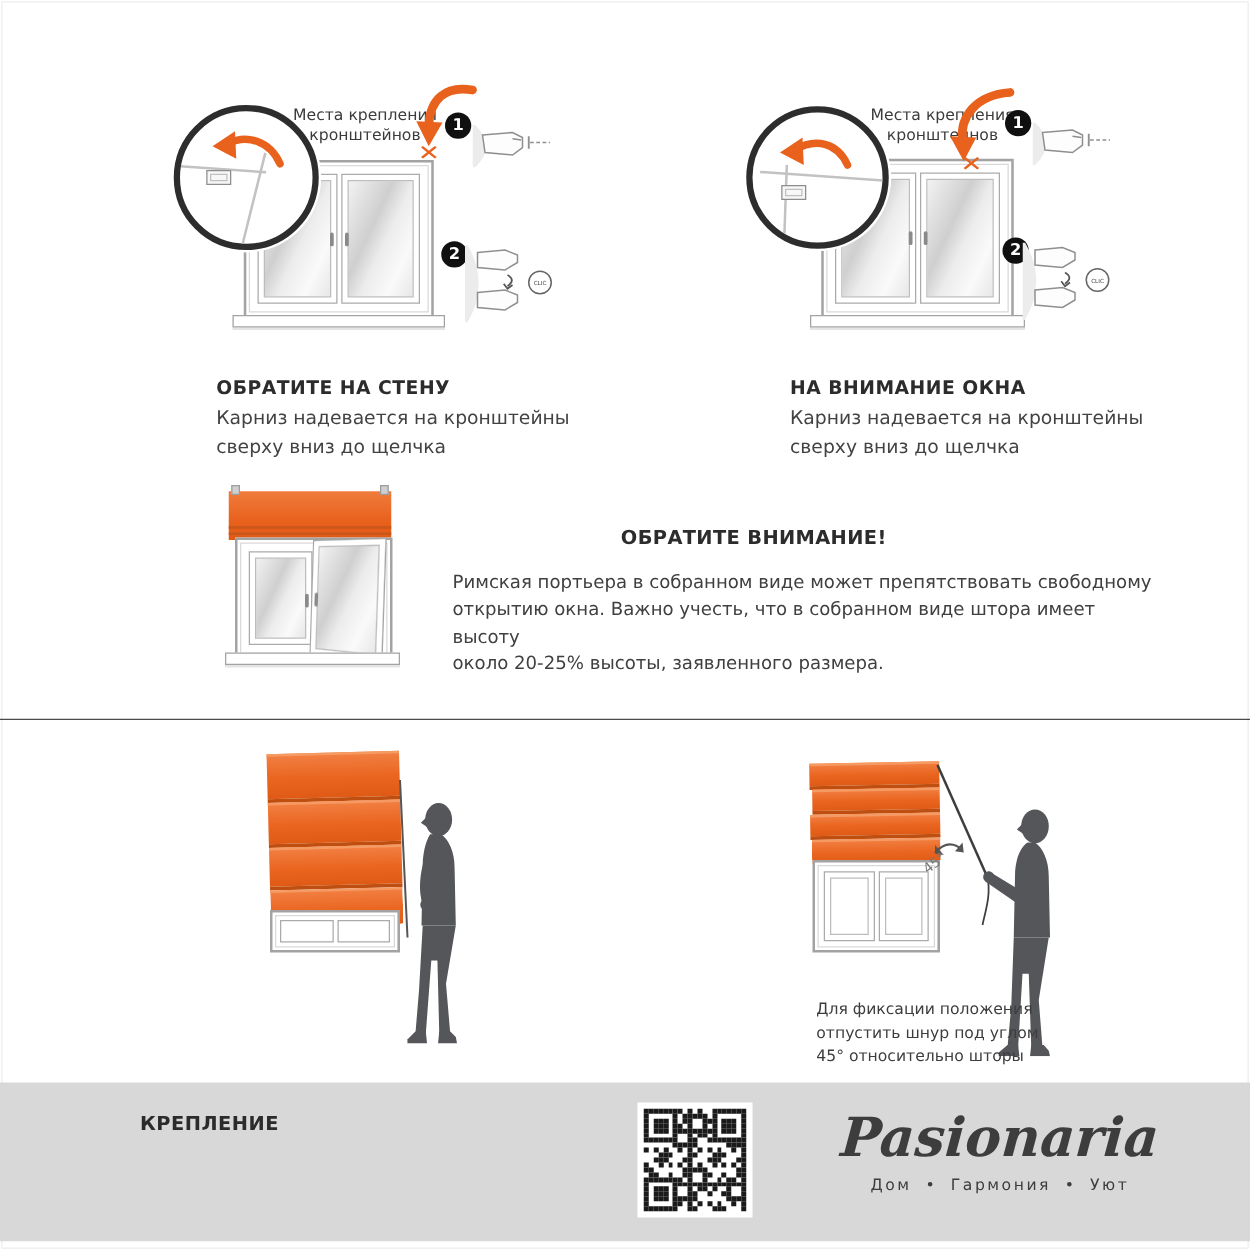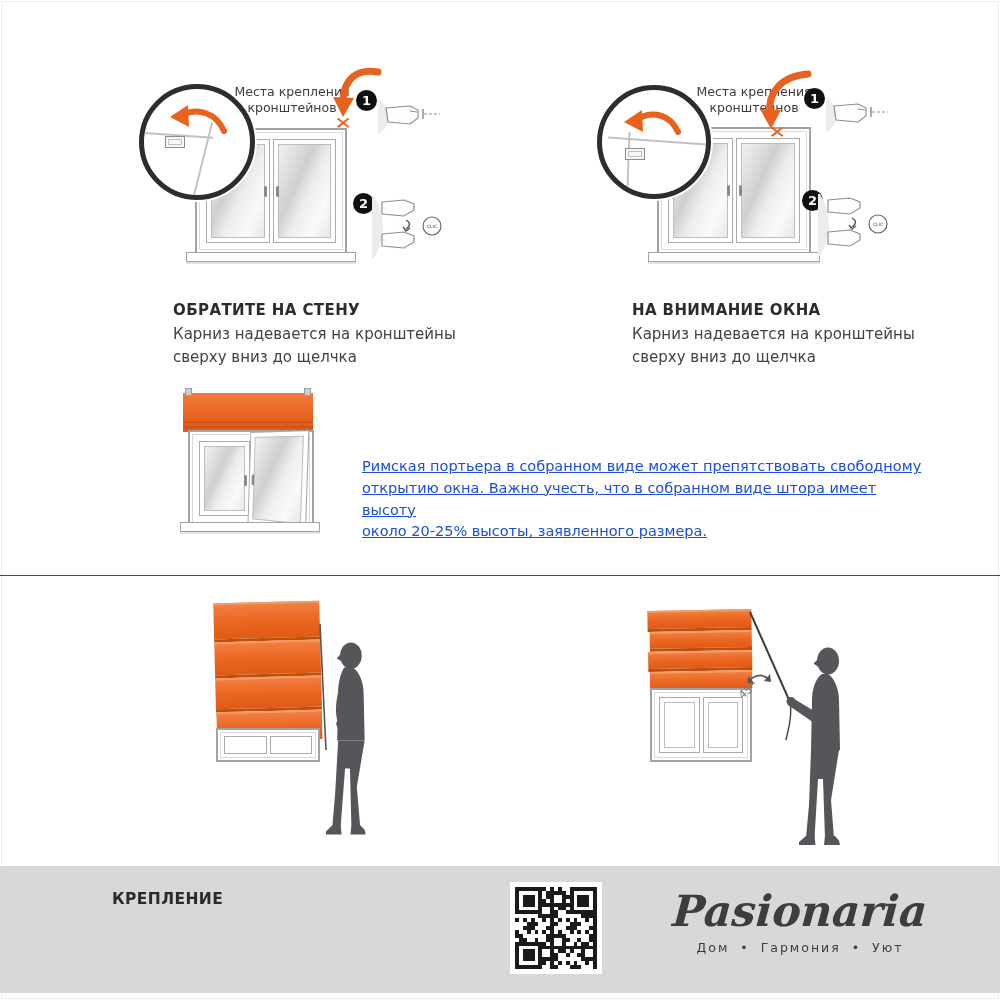--- a/index.html
+++ b/index.html
@@ -30,21 +30,21 @@
   .badge{width:21px;height:21px;border-radius:50%;background:#101010;color:#fff;
          display:flex;align-items:center;justify-content:center;font-size:13px;font-weight:bold;}
 
   .xmark{color:#e8611d;font-size:17px;font-weight:bold;transform:scaleX(1.25);}
 
   
   .zoom-label{font-size:12.5px;line-height:1.3;text-align:center;color:#3b3b3b;}
   .h-title{font-size:15px;font-weight:bold;color:#2c2c2c;letter-spacing:.4px;}
   .h-body{font-size:15px;line-height:1.5;color:#424242;}
   .notice-title{font-size:15.5px;font-weight:bold;color:#2c2c2c;text-align:center;letter-spacing:.3px;}
-  .notice-body{font-size:14.5px;line-height:1.5;color:#1d4ed8;text-decoration:underline;}
+  .notice-body{font-size:14.5px;line-height:1.5;color:#404040;}
   .caption{font-size:12.5px;line-height:1.5;color:#3d3d3d;}
 
   
   .rule{height:0;border-top:1.5px solid #4a4a4a;}
   .pill{border:1.5px solid #4a4a4a;border-radius:15px;background:#fff;
         display:flex;align-items:center;justify-content:center;
         font-size:12.5px;letter-spacing:2.2px;color:#333;}
 
   
   .fold{position:relative;background:linear-gradient(180deg,#f28144 0%,#ea6520 55%,#df5a15 100%);
@@ -216,20 +216,21 @@
       </div>
     </div>
     <div class="abs" style="left:99px;top:52px;width:58px;height:90px;background:#fff;border:1.5px solid #a5a5a5;
                 transform:perspective(320px) rotateY(-26deg) rotate(2deg);transform-origin:left center;">
       <div class="glass"></div>
       <div class="handle" style="left:2px;top:45%;position:absolute;"></div>
     </div>
     <div class="abs sill" style="left:30px;top:142px;width:138px;height:8px;"></div>
   </div>
 
+  <div class="abs notice-title" style="left:403px;top:421px;width:400px;">ОБРАТИТЕ ВНИМАНИЕ!</div>
   <div class="abs notice-body ml" style="left:362px;top:456px;width:560px;">Римская портьера в собранном виде может препятствовать свободному
 открытию окна. Важно учесть, что в собранном виде штора имеет высоту
 около  20-25%  высоты, заявленного размера.</div>
 
   <div class="abs rule" style="left:0;top:575px;width:1000px;"></div>
 
   <div class="abs" style="left:150px;top:590px;width:320px;height:260px;">
 
     <div class="abs" style="left:65px;top:12px;width:106px;height:138px;transform:rotate(-1.5deg);">
       <div class="fold" style="height:36px;"></div>
@@ -299,20 +300,23 @@
         <ellipse cx="92" cy="32" rx="22" ry="27"></ellipse>
         <path d="M72,28 l-9,9 10,7 z"></path>
         <path d="M80,58 C68,66 60,86 60,112 L58,210 L116,210 L114,112 C114,86 104,66 92,58 Z"></path>
         <path d="M74,138 L18,104 L12,120 L70,160 Z"></path>
         <circle cx="18" cy="113" r="9"></circle>
         <path d="M58,210 L54,320 L48,386 L65,386 L72,268 L82,268 L86,386 L104,386 L98,310 L114,210 Z"></path>
         <path d="M48,382 L34,394 L34,400 L67,400 L65,382 Z"></path>
         <path d="M86,382 L84,400 L116,400 L114,391 L106,382 Z"></path>
       </g>
     </svg>
+    <div class="abs caption ml" style="left:33px;top:208px;width:230px;">Для фиксации положения
+отпустить шнур под углом
+45° относительно шторы</div>
   </div>
 
   <div id="footer" class="abs" style="left:0;top:866px;width:1000px;height:127px;">
     <div class="abs f-title" style="left:112px;top:24px;">КРЕПЛЕНИЕ</div>
     <div id="qr" class="abs" style="left:510px;top:16px;width:92px;height:92px;">
         <div style="background: rgb(26, 26, 26);"></div>
         <div style="background: rgb(26, 26, 26);"></div>
         <div style="background: rgb(26, 26, 26);"></div>
         <div style="background: rgb(26, 26, 26);"></div>
         <div style="background: rgb(26, 26, 26);"></div>

